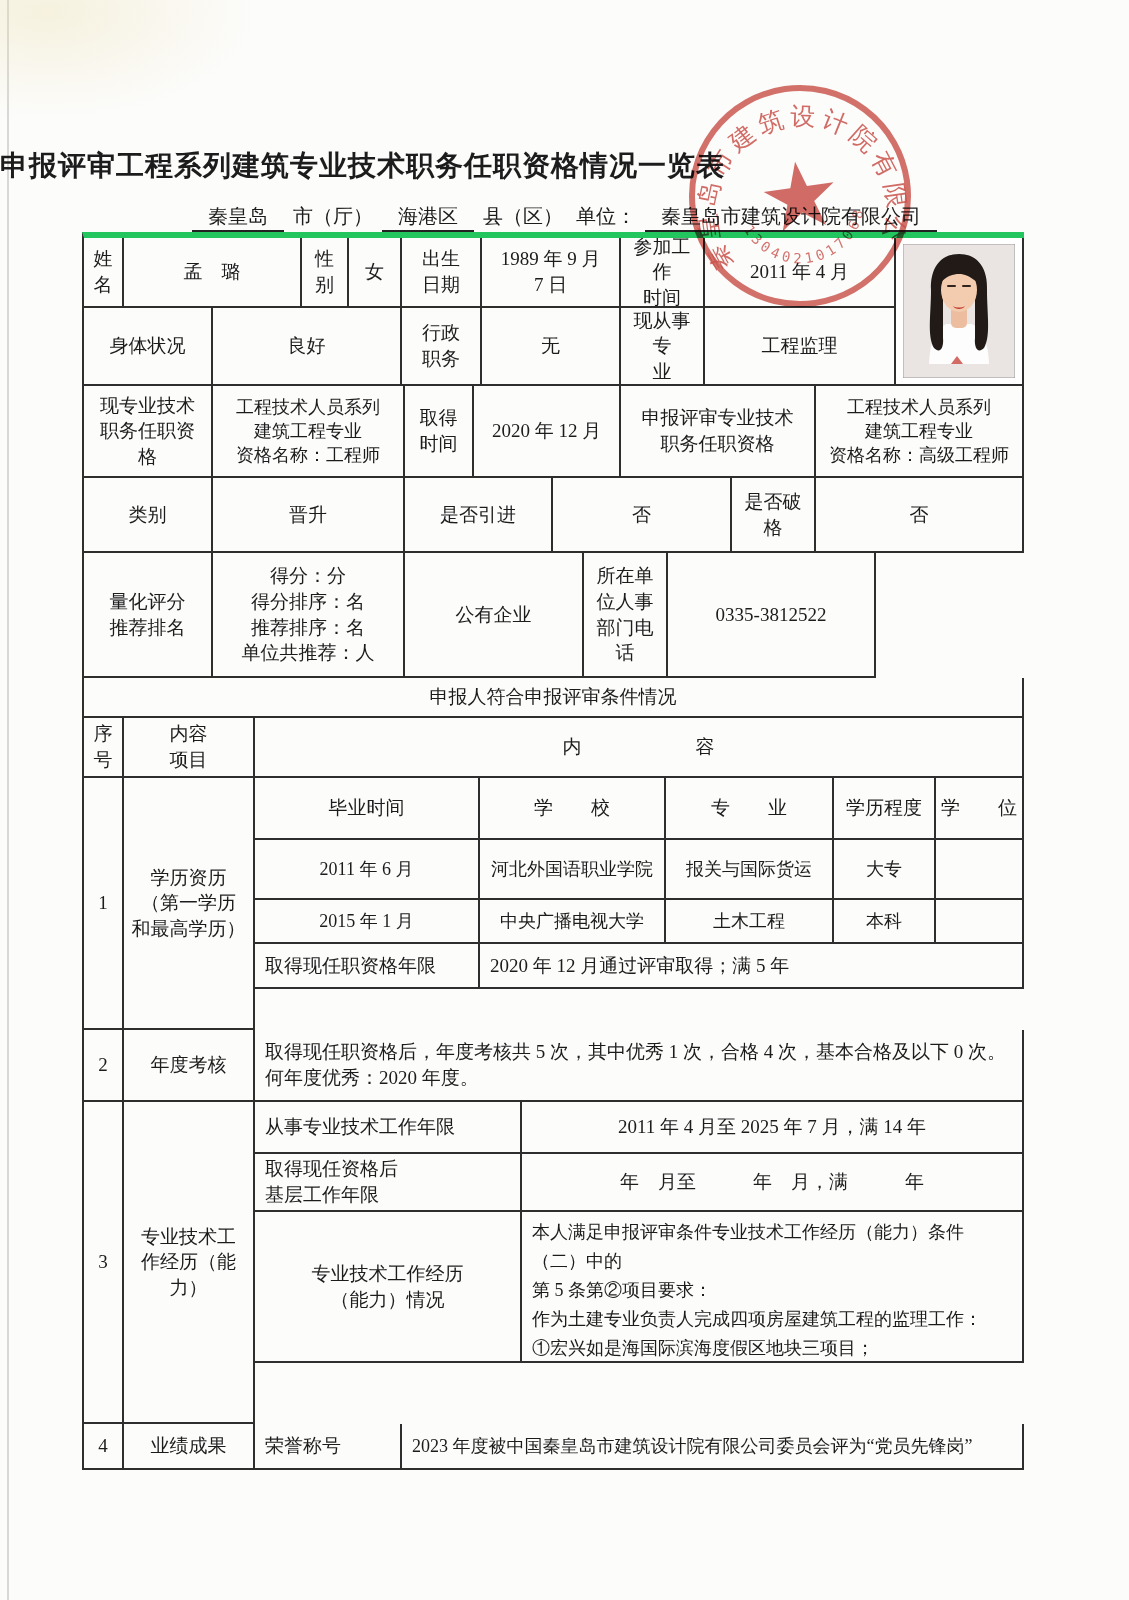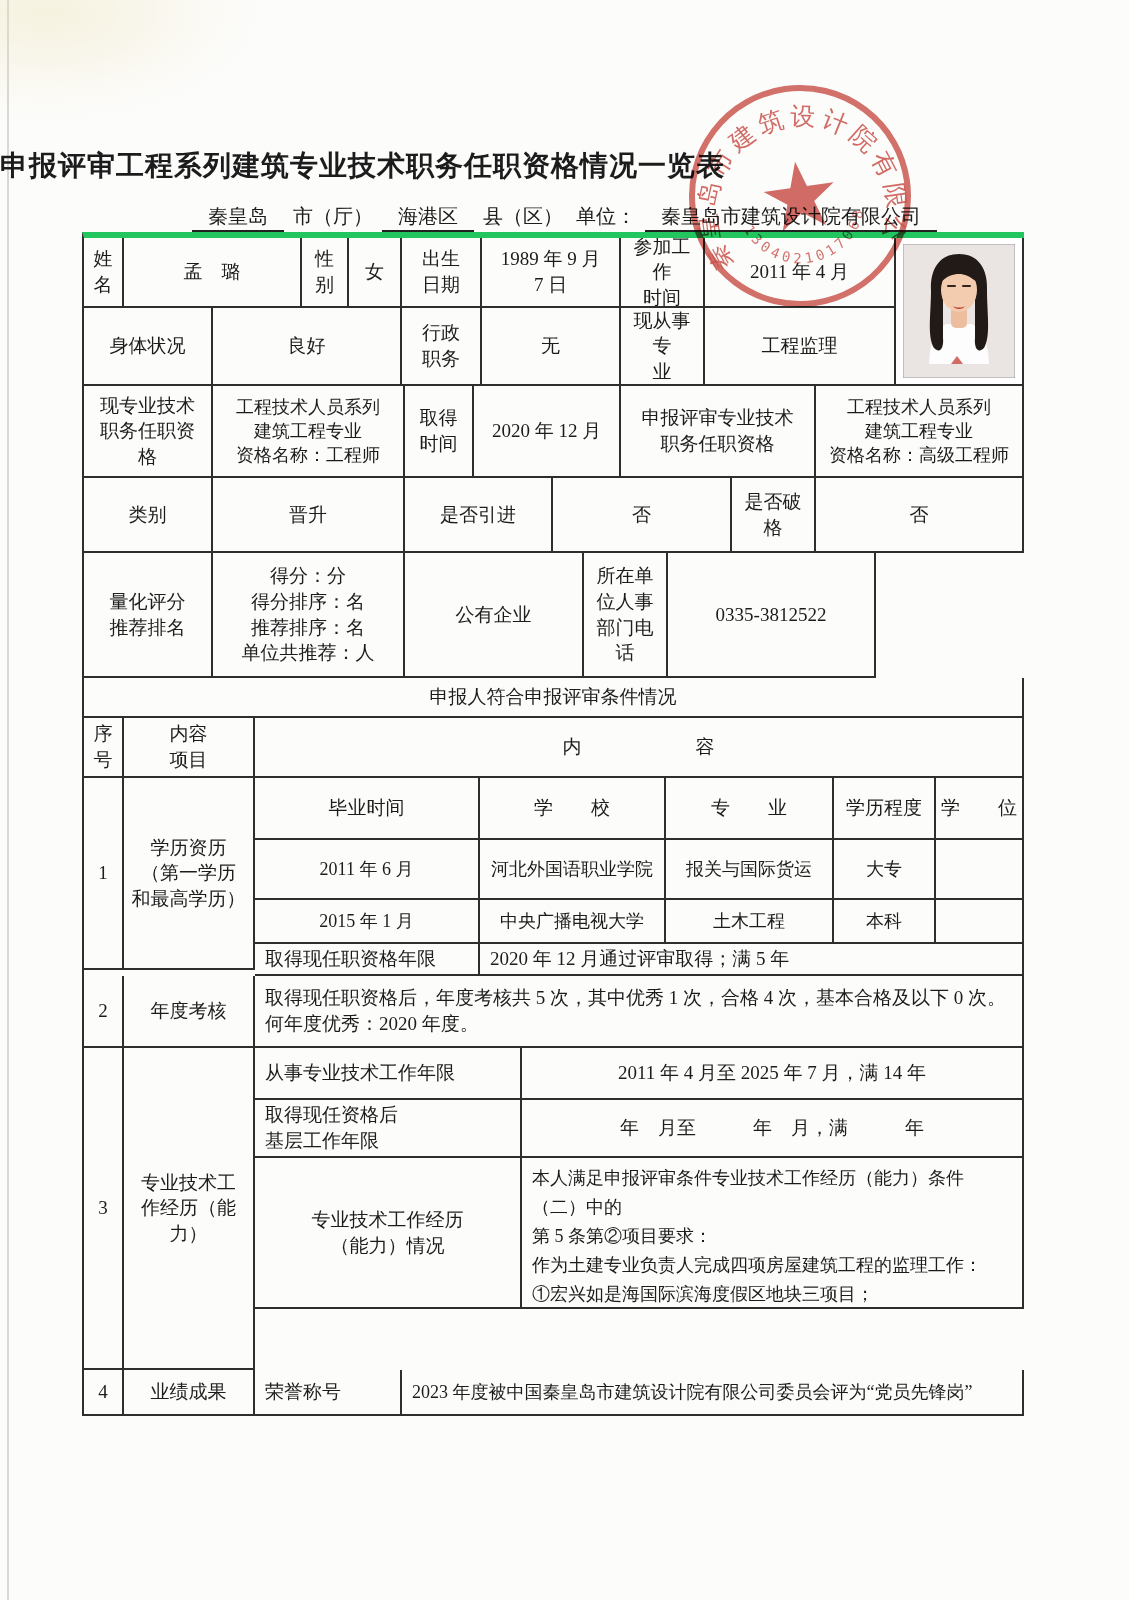--- a/index.html
+++ b/index.html
@@ -20,22 +20,22 @@
   .row{display:flex;}
   .col{display:flex;flex-direction:column;}
   .c{box-sizing:border-box;border-right:2px solid #2e2e2e;border-bottom:2px solid #2e2e2e;
      display:flex;align-items:center;justify-content:center;text-align:center;
      padding:2px 4px;white-space:pre-line;overflow:hidden;}
   .al{justify-content:flex-start;text-align:left;padding-left:10px;}
   .sm{font-size:18px;}
   
   .h70{height:70px}.h78{height:78px}.h148{height:148px}.h92{height:92px}.h75{height:75px}
   .h125{height:125px}.h40{height:40px}.h60{height:60px}.h62{height:62px}.h44{height:44px}
-  .h32{height:32px}.h72{height:72px}.h52{height:52px}.h58{height:58px}.h212{height:151px}
-  .h46{height:46px}.h198{height:192px}.h322{height:322px}
+  .h32{height:45px}.h72{height:72px}.h52{height:52px}.h58{height:58px}.h212{height:151px}
+  .h46{height:46px}.h198{height:252px}.h322{height:322px}
   
   .w40{flex:0 0 40px}.w47{flex:0 0 47px}.w53{flex:0 0 53px}.w69{flex:0 0 69px}
   .w80{flex:0 0 80px}.w84{flex:0 0 84px}.w88{flex:0 0 88px}.w102{flex:0 0 102px}
   .w128{flex:0 0 128px}.w129{flex:0 0 129px}.w131{flex:0 0 131px}.w139{flex:0 0 139px}
   .w147{flex:0 0 147px}.w148{flex:0 0 148px}.w168{flex:0 0 168px}.w178{flex:0 0 178px}
   .w179{flex:0 0 179px}.w186{flex:0 0 186px}.w189{flex:0 0 189px}.w191{flex:0 0 191px}
   .w192{flex:0 0 192px}.w195{flex:0 0 195px}.w208{flex:0 0 208px}.w225{flex:0 0 225px}
   .w267{flex:0 0 267px}.w502{flex:0 0 502px}.w544{flex:0 0 544px}.w622{flex:0 0 622px}
   .w769{flex:0 0 769px}.w812{flex:0 0 812px}.w940{flex:0 0 940px}
 

